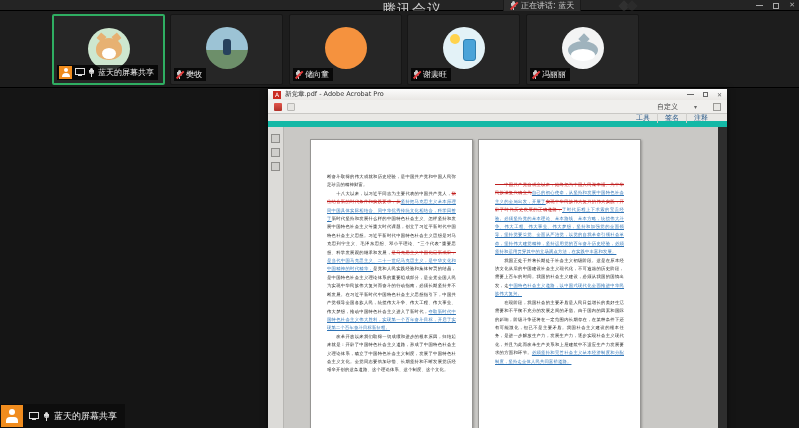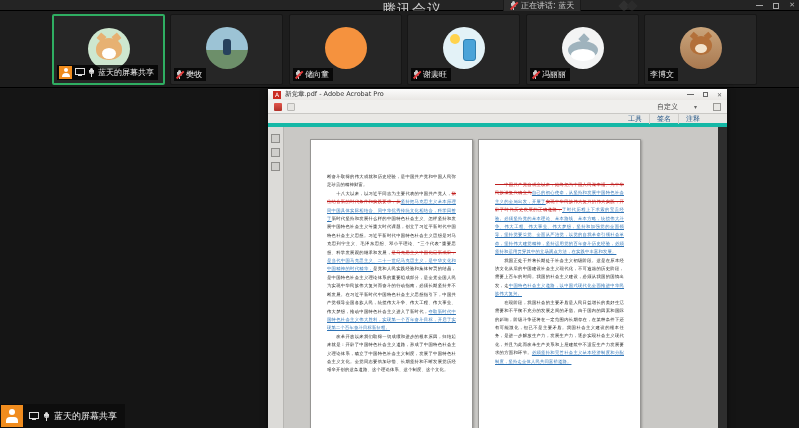--- a/index.html
+++ b/index.html
@@ -75,21 +75,21 @@
   .pdf-titlebar .ctrls .ic-max{border-color:#666;width:5px;height:5px;}
   .pdf-titlebar .ctrls .ic-close{color:#666;font-size:6px;}
   .pdf-toolbar{position:absolute;left:0;top:11px;width:100%;height:14px;background:#f0efed;border-bottom:1px solid #c9c8c5;display:flex;align-items:center;padding:0 6px;gap:5px;}
   .tool-ic{width:8px;height:8px;border-radius:1px;}
   .tool-ic.red{background:linear-gradient(#e2574c,#b03028);}
   .tool-ic.gray{border:1px solid #b9b8b5;background:#e6e5e2;}
   .pdf-toolbar .right{margin-left:auto;display:flex;align-items:center;gap:16px;}
   .customize{font-size:7px;color:#444;}
   .caret{font-size:6px;color:#666;}
   .expand-ic{width:8px;height:8px;border:1px solid #9a9996;background:#e8e7e4;}
-  .pdf-tabs{position:absolute;left:0;top:25px;width:100%;height:13px;background:#e9e8e5;border-bottom:4px solid #14b8a6;display:flex;align-items:center;justify-content:flex-end;padding-right:20px;gap:0;}
+  .pdf-tabs{position:absolute;left:0;top:25px;width:100%;height:13px;background:#e9e8e5;border-bottom:6px solid #14b8a6;display:flex;align-items:center;justify-content:flex-end;padding-right:12px;gap:0;}
   .ptab{font-size:7px;color:#2b5b8a;padding:0 7px;border-left:1px solid #cfcecb;}
   .ptab:first-child{border-left:none;}
 
   .doc-area{position:absolute;left:0;top:38px;width:459px;height:301px;background:#c9c8c5;}
   .side-rail{position:absolute;left:0;top:0;width:16px;height:100%;background:#dcdbd8;border-right:1px solid #b7b6b3;}
   .rail-ic{position:absolute;left:3px;width:9px;height:9px;border:1px solid #8f8e8b;background:#cfcecb;}
   .dark-strip{position:absolute;right:0;top:0;width:9px;height:100%;background:#2e2e2e;}
 
   .page{position:absolute;top:12px;width:163px;height:300px;background:#fff;border:1px solid #979694;box-shadow:1px 1px 2px rgba(0,0,0,.25);overflow:hidden;}
   .page.pg-left{left:42px;}
@@ -206,29 +206,20 @@
       <div class="name-tag">
         <span class="mic muted">
             <b></b>
             <i></i>
             <u></u>
           </span>
         <span class="nm">冯丽丽</span>
       </div>
     </div>
 
-    <div class="tile" style="left:644px">
-      <div class="avatar av-shiba2">
-          <span class="head"></span>
-          <span class="muzzle"></span>
-        </div>
-      <div class="name-tag">
-        <span class="nm">李博文</span>
-      </div>
-    </div>
 
   </div>
 
   <div class="share-area">
 
     <div class="pdf-win">
 
       <div class="pdf-titlebar">
         <span class="acro-ic">A</span>
         <span class="pdf-title">新党章.pdf - Adobe Acrobat Pro</span>

